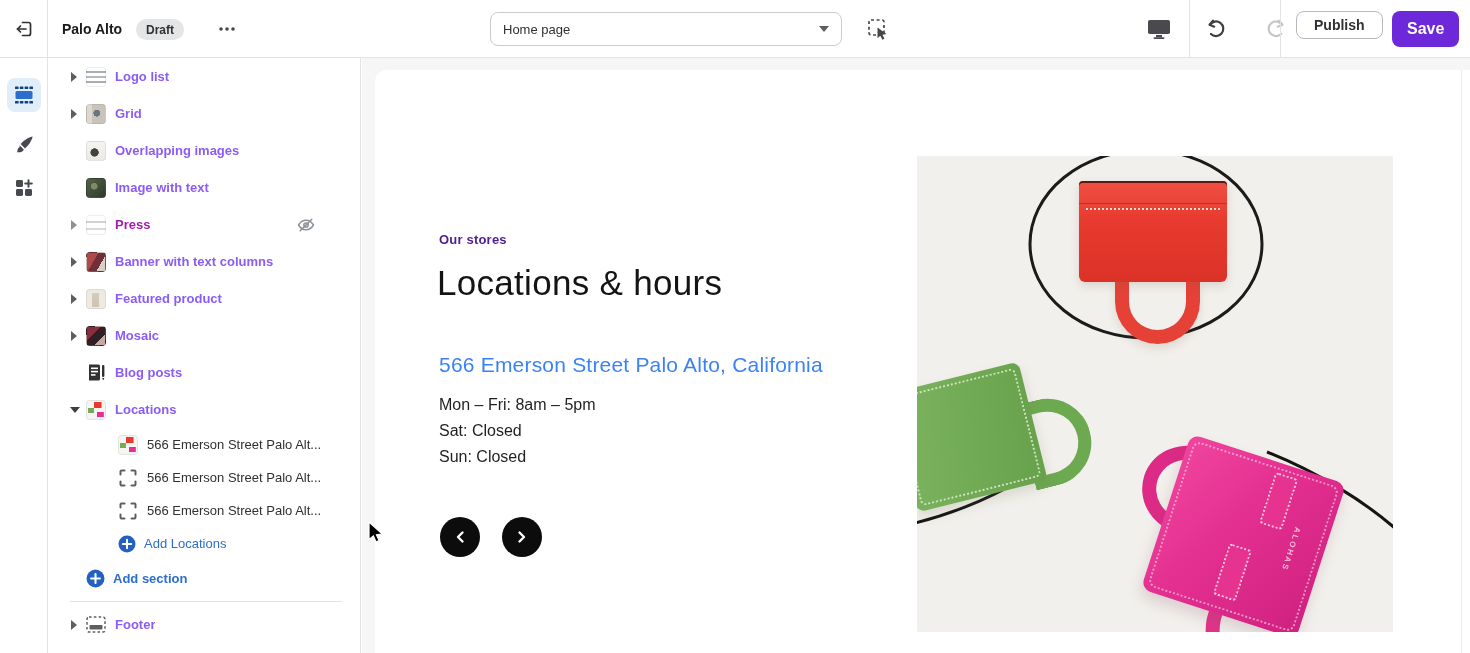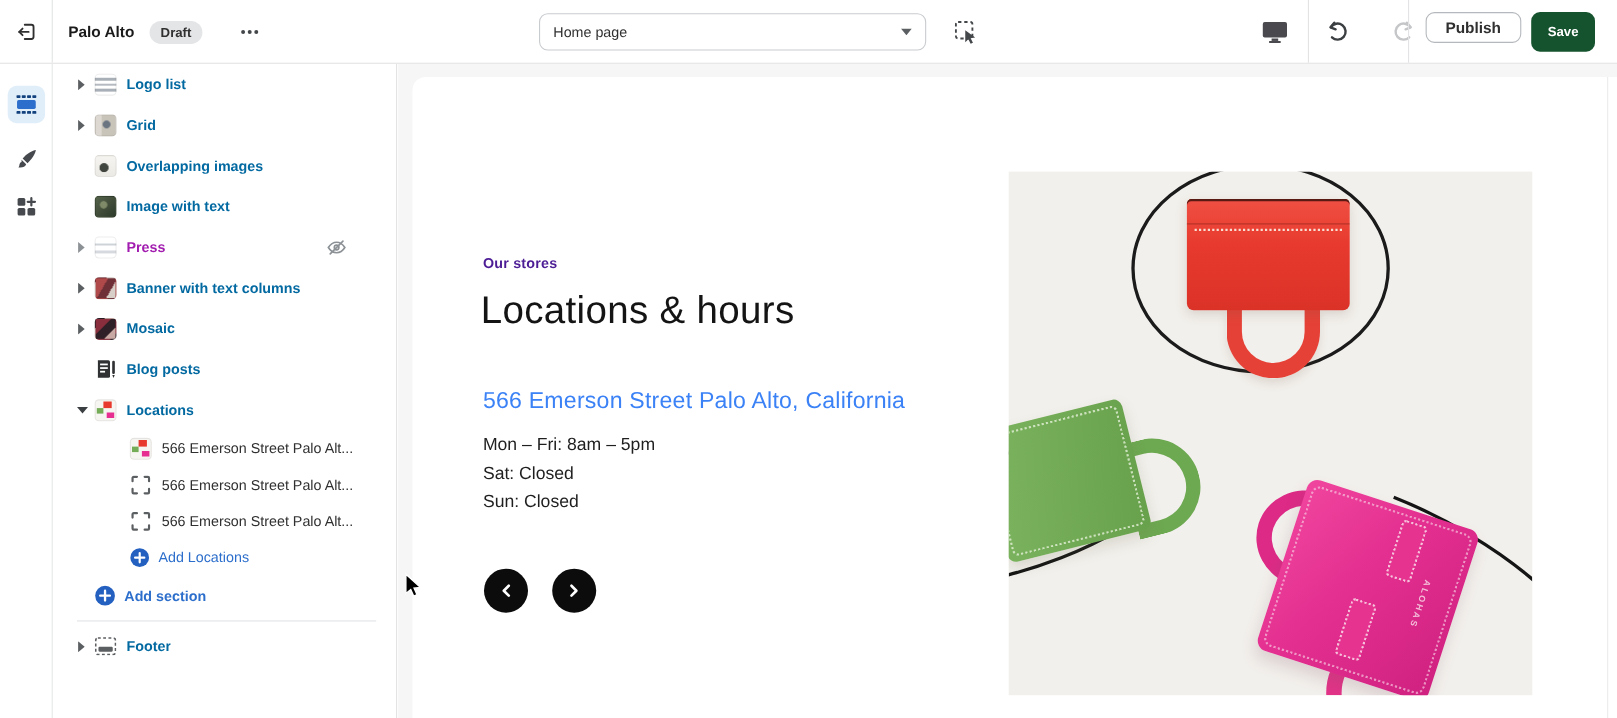--- a/index.html
+++ b/index.html
@@ -14,34 +14,34 @@
   .draft-badge { position:absolute; left:136px; top:19px; height:21px; background:#e4e5e7; border-radius:11px; padding:0 10px; font-size:12px; font-weight:600; color:#303030; display:flex; align-items:center; }
   .more-dots { position:absolute; left:212px; top:15px; width:30px; height:28px; display:flex; align-items:center; justify-content:center; border-radius:6px; cursor:pointer; }
   .page-select { position:absolute; left:490px; top:12px; width:352px; height:34px; border:1px solid #c9cccf; border-radius:8px; background:#fff; display:flex; align-items:center; padding:0 12px; font-size:13px; color:#303030; cursor:pointer; }
   .page-select .sel-label { flex:1; }
   .inspect-btn { position:absolute; left:864px; top:15px; width:28px; height:28px; display:flex; align-items:center; justify-content:center; cursor:pointer; }
   .device-btn { position:absolute; left:1146px; top:18px; width:26px; height:22px; cursor:pointer; }
   .tb-div { position:absolute; top:0; width:1px; height:57px; background:#e3e3e5; }
   .undo-btn { position:absolute; left:1203px; top:17px; width:24px; height:24px; cursor:pointer; }
   .redo-btn { position:absolute; left:1241px; top:17px; width:24px; height:24px; }
   .publish-btn { position:absolute; left:1296px; top:11px; height:28px; padding:0 17px; background:#fff; border:1px solid #b5b9bd; border-radius:8px; font-size:14px; font-weight:600; color:#303030; display:flex; align-items:center; cursor:pointer; font-family:inherit; }
-  .save-btn { position:absolute; left:1392px; top:11px; height:36px; padding:0 15px; background:#14532d; border:none; border-radius:8px; font-size:12px; font-weight:600; color:#fff; display:flex; align-items:center; cursor:pointer; font-family:inherit; }
+  .save-btn { position:absolute; left:1392px; top:11px; height:36px; padding:0 15px; background:#6d28d9; border:none; border-radius:8px; font-size:16px; font-weight:600; color:#fff; display:flex; align-items:center; cursor:pointer; font-family:inherit; }
 
   
   .rail { position:absolute; left:0; top:58px; width:48px; height:595px; background:#fff; border-right:1px solid #e1e3e5; z-index:20; }
   .rail-item { position:absolute; left:7px; width:34px; height:34px; border-radius:8px; display:flex; align-items:center; justify-content:center; cursor:pointer; }
   .rail-item.active { background:#e0eefa; }
 
   
   .panel { position:absolute; left:48px; top:58px; width:313px; height:595px; background:#fff; border-right:1px solid #e1e3e5; overflow:hidden; z-index:20; }
   .s-row { height:37px; display:flex; align-items:center; padding:0 14px 0 22px; position:relative; cursor:pointer; }
   .tri { width:16px; flex:none; display:flex; align-items:center; }
   .thumb { width:20px; height:20px; border-radius:4px; flex:none; margin-right:9px; border:1px solid rgba(0,0,0,.07); background-color:#f5f3ef; overflow:hidden; }
   .thumb.noborder { border:none; background:none; display:flex; align-items:center; justify-content:center; }
-  .lbl { font-size:13px; font-weight:600; color:#0369a1; white-space:nowrap; overflow:hidden; text-overflow:ellipsis; }
+  .lbl { font-size:13px; font-weight:600; color:#8b5cf6; white-space:nowrap; overflow:hidden; text-overflow:ellipsis; }
   .lbl.muted { color:#a21caf; }
   .hidden-ico { position:absolute; right:44px; top:9px; }
   .c-row { height:33px; display:flex; align-items:center; padding:0 14px 0 70px; cursor:pointer; }
   .c-row .lbl { font-weight:400; color:#303030; }
   .add-row { height:33px; display:flex; align-items:center; padding:0 14px 0 70px; cursor:pointer; color:#2c6ecb; font-size:13px; font-weight:500; }
   .add-row.sec { padding-left:38px; height:37px; font-weight:700; }
   .add-row .plus { margin-right:8px; display:flex; }
   .panel-div { height:1px; background:#e1e3e5; margin:4px 18px 4px 22px; }
 
   
@@ -253,20 +253,29 @@
   <div class="s-row">
     <span class="tri">
         <svg width="8" height="10" viewBox="0 0 8 10" fill="#5c5f62">
           <path d="M1 0l6 5-6 5z"></path>
         </svg>
       </span>
     <span class="thumb th-banner"></span>
     <span class="lbl">Banner with text columns</span>
   </div>
 
+  <div class="s-row">
+    <span class="tri">
+        <svg width="8" height="10" viewBox="0 0 8 10" fill="#5c5f62">
+          <path d="M1 0l6 5-6 5z"></path>
+        </svg>
+      </span>
+    <span class="thumb th-featured"></span>
+    <span class="lbl">Featured product</span>
+  </div>
 
   <div class="s-row">
     <span class="tri">
         <svg width="8" height="10" viewBox="0 0 8 10" fill="#5c5f62">
           <path d="M1 0l6 5-6 5z"></path>
         </svg>
       </span>
     <span class="thumb th-mosaic"></span>
     <span class="lbl">Mosaic</span>
   </div>

